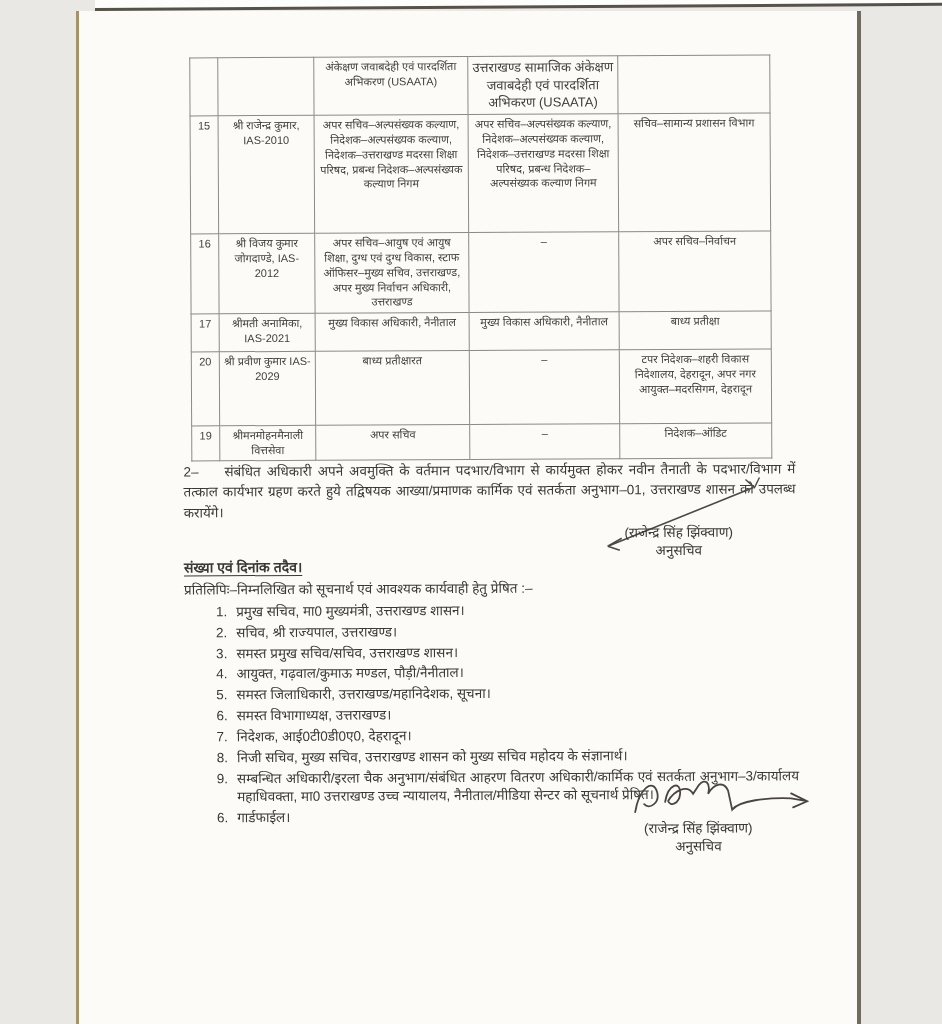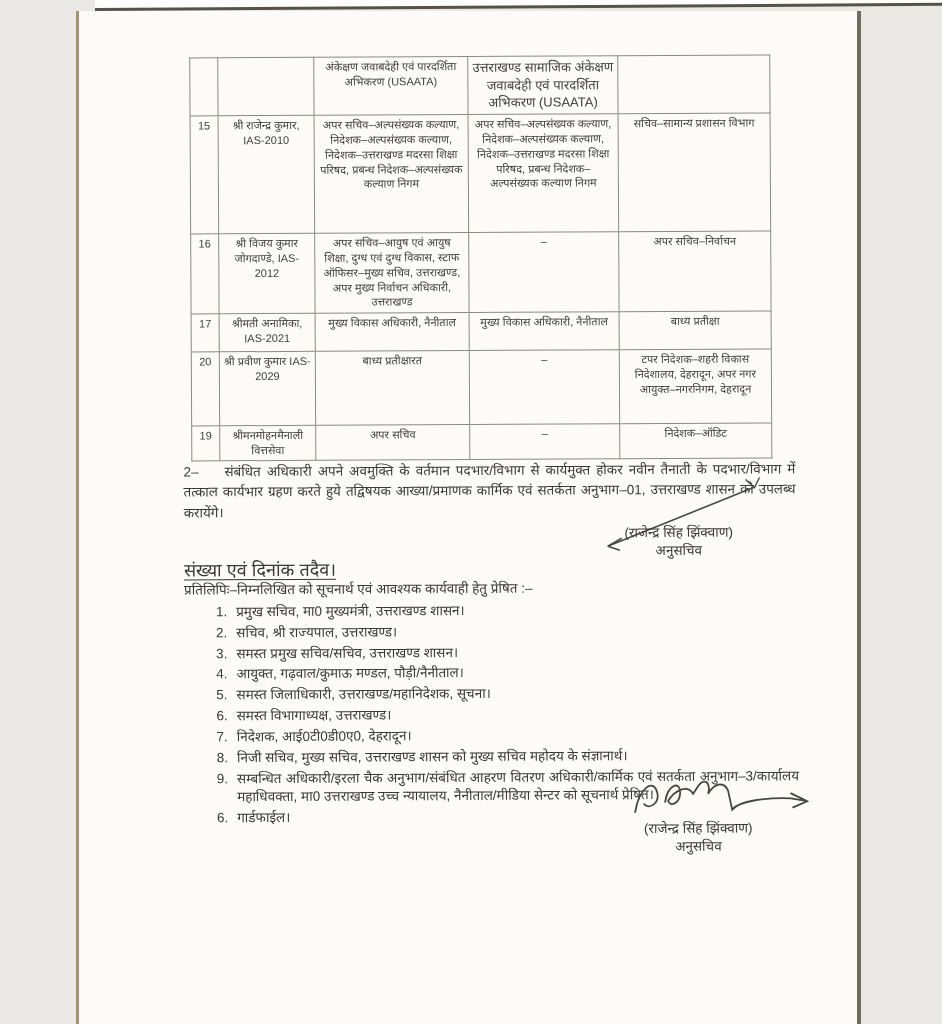--- a/index.html
+++ b/index.html
@@ -37,22 +37,22 @@
   
   .para2{
     position:absolute;left:102px;top:450px;width:612px;
     font-size:13.5px;line-height:1.5;text-align:justify;
   }
   .para2 .pnum{padding-right:26px;}
   .sig{position:absolute;text-align:center;font-size:13.5px;line-height:1.35;}
   .sig1{left:518px;top:514px;width:158px;}
   .sig2{left:535px;top:810px;width:160px;}
   .sankhya{
-    position:absolute;left:102px;top:545px;font-size:18px;
-    text-decoration:underline;text-underline-offset:3px;
+    position:absolute;left:102px;top:545px;font-size:14px;
+    text-decoration:underline;text-underline-offset:3px;font-weight:bold;
   }
   .pratilipi{position:absolute;left:102px;top:568px;font-size:13.5px;}
   .pratilipi .u{text-underline-offset:3px;}
   .dist{position:absolute;left:126px;top:591px;width:590px;font-size:13.5px;}
   .dist .item{display:flex;line-height:1.38;margin-bottom:2.2px;}
   .dist .num{flex:0 0 28px;text-align:right;padding-right:9px;box-sizing:border-box;}
   .dist .txt{flex:1;text-align:justify;}
   svg.anno{position:absolute;overflow:visible;}
   .arrow-svg{left:512px;top:466px;}
   .scribble-svg{left:538px;top:760px;}
@@ -101,21 +101,21 @@
         <td>श्रीमती अनामिका, IAS-2021</td>
         <td>मुख्य विकास अधिकारी, नैनीताल</td>
         <td>मुख्य विकास अधिकारी, नैनीताल</td>
         <td>बाध्य प्रतीक्षा</td>
       </tr>
       <tr style="height:74px">
         <td>20</td>
         <td>श्री प्रवीण कुमार IAS-2029</td>
         <td>बाध्य प्रतीक्षारत</td>
         <td>–</td>
-        <td>टपर निदेशक–शहरी विकास निदेशालय, देहरादून, अपर नगर आयुक्त–नगरनिगम, देहरादून</td>
+        <td>टपर निदेशक–शहरी विकास निदेशालय, देहरादून, अपर नगर आयुक्त–मदरसिगम, देहरादून</td>
       </tr>
       <tr style="height:34px">
         <td>19</td>
         <td>श्रीमनमोहनमैनाली वित्तसेवा</td>
         <td>अपर सचिव</td>
         <td>–</td>
         <td>निदेशक–ऑडिट</td>
       </tr>
     </tbody>
       </table>

